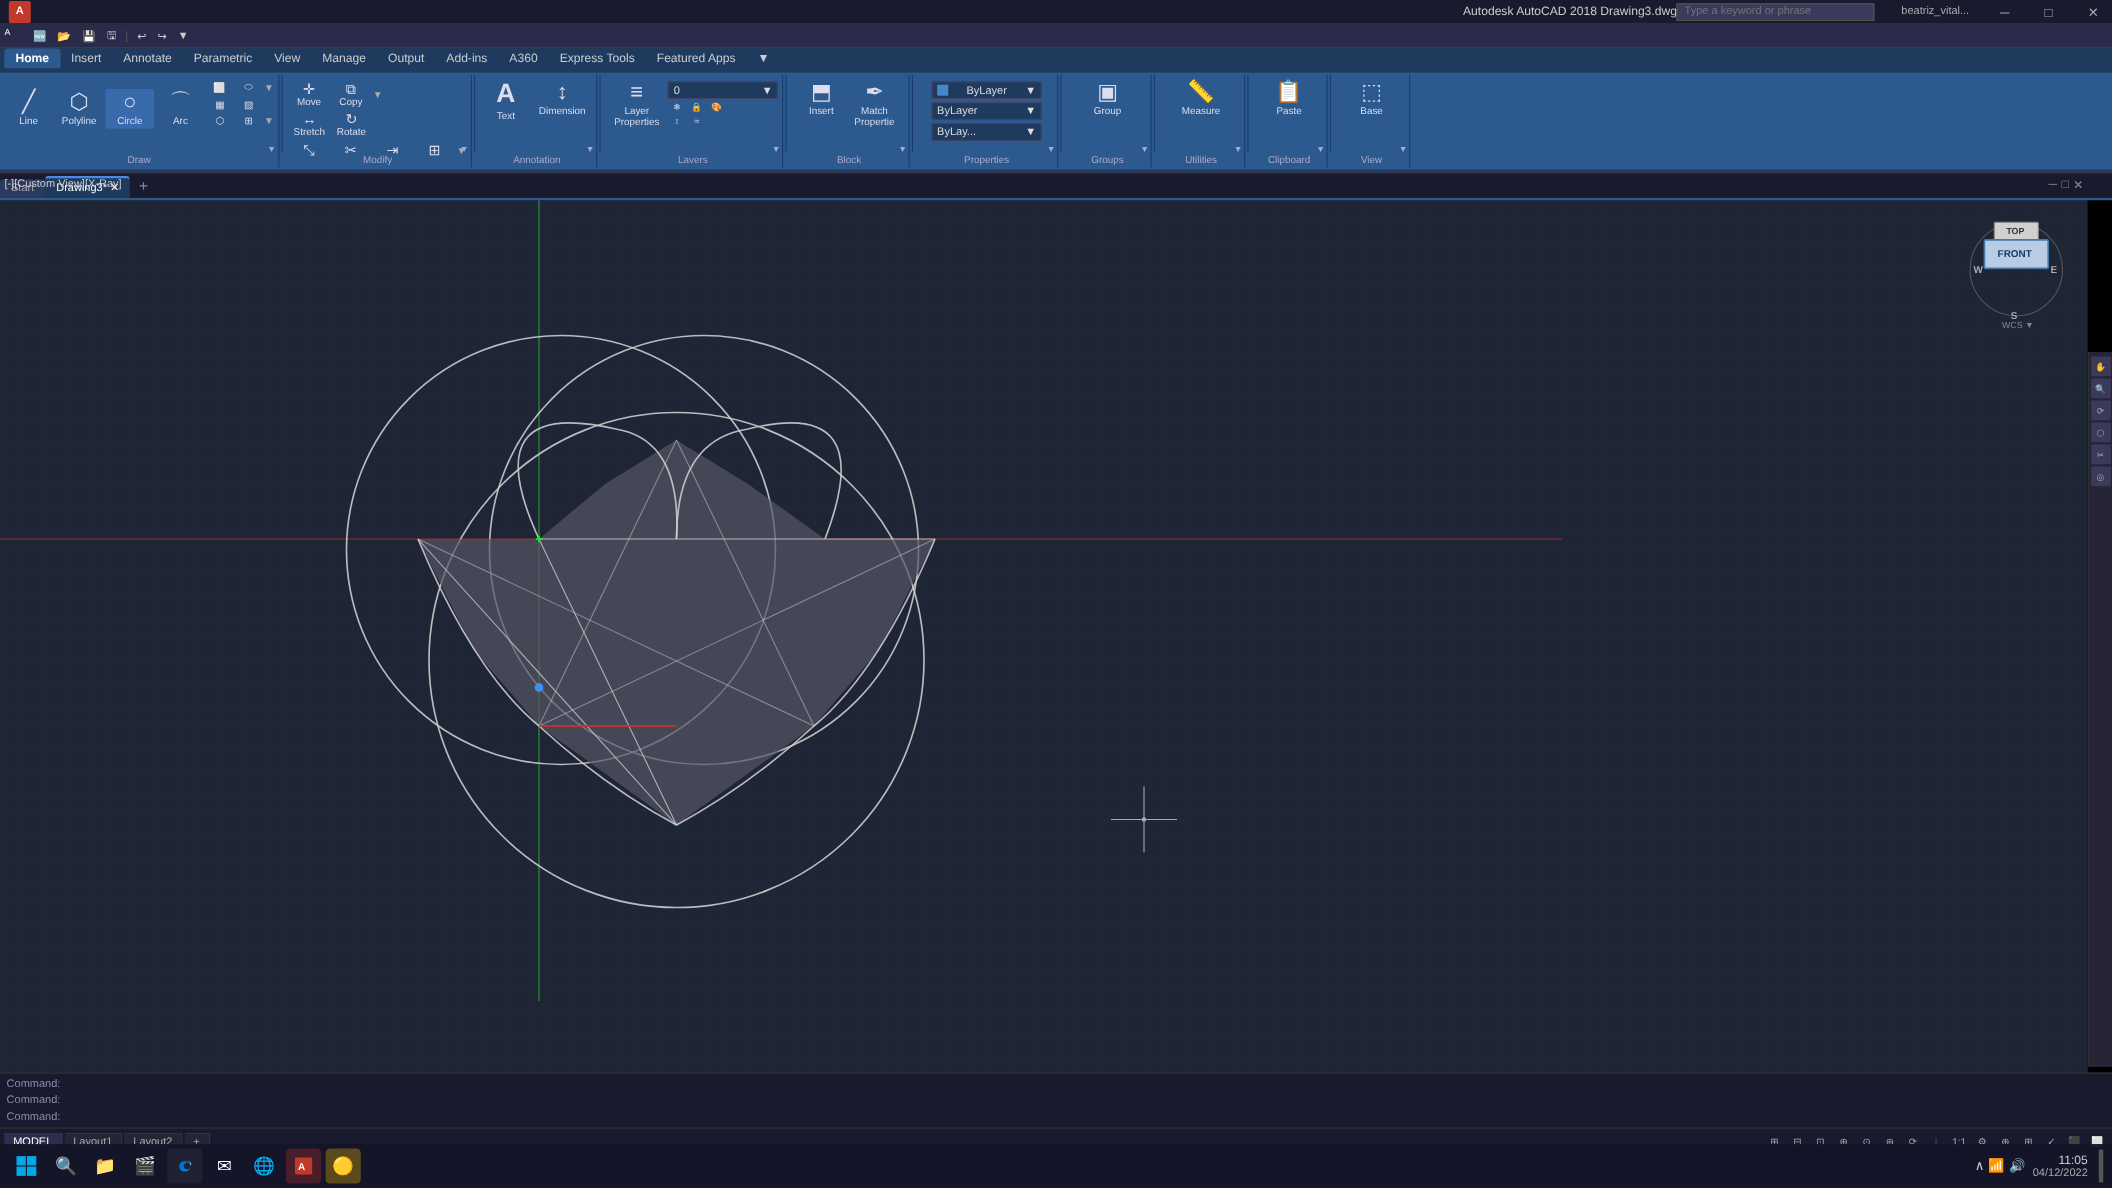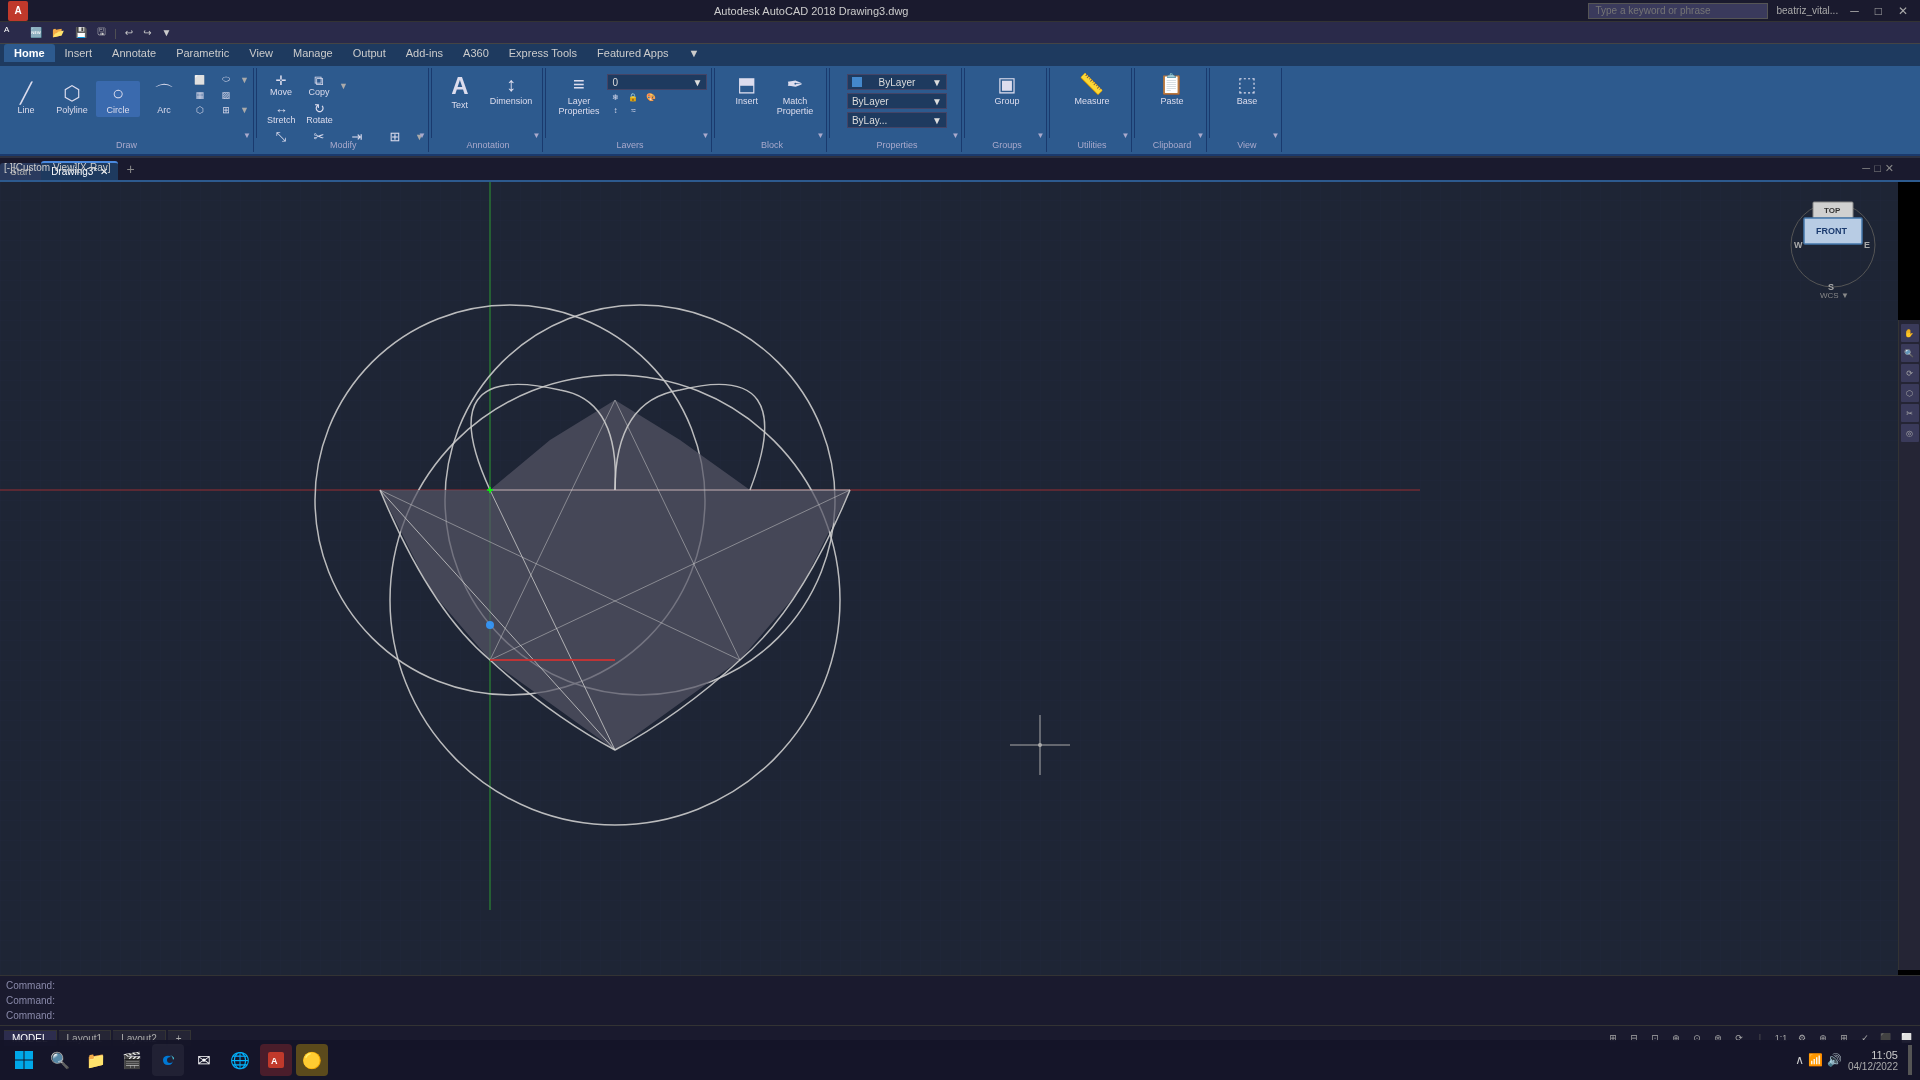--- a/index.html
+++ b/index.html
@@ -8,25 +8,25 @@
     
     #titlebar {
       height: 22px;
       background: #1a1a2e;
       display: flex;
       align-items: center;
       justify-content: space-between;
       padding: 0 8px;
       border-bottom: 1px solid #333;
     }
-    #titlebar .title { flex: 1; text-align: center; font-size: 11px; color: #ccc; }
+    #titlebar .title { flex: 1; text-align: right; font-size: 11px; color: #ccc; }
     #titlebar .app-icon { width: 20px; height: 20px; background: #c0392b; display: flex; align-items: center; justify-content: center; font-weight: bold; font-size: 10px; color: #fff; border-radius: 2px; margin-right: 6px; }
     #titlebar .left { display: flex; align-items: center; }
     #titlebar .search-box { background: #3a3a5c; border: 1px solid #555; padding: 1px 6px; color: #aaa; font-size: 10px; width: 180px; height: 16px; }
-    #titlebar .right { display: flex; align-items: center; gap: 8px; }
+    #titlebar .right { display: flex; align-items: center; gap: 24px; }
     #titlebar .user { font-size: 10px; color: #aaa; }
 
     
     #qat {
       height: 22px;
       background: #2a2a4a;
       display: flex;
       align-items: center;
       padding: 0 4px;
       gap: 2px;

